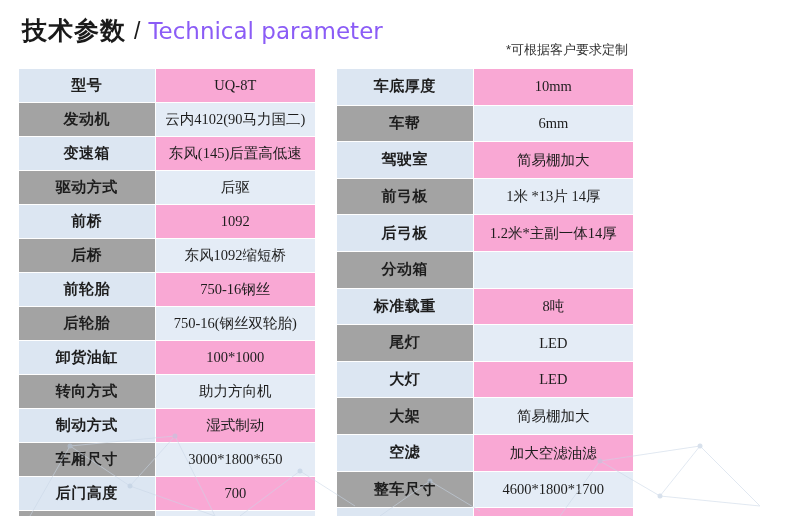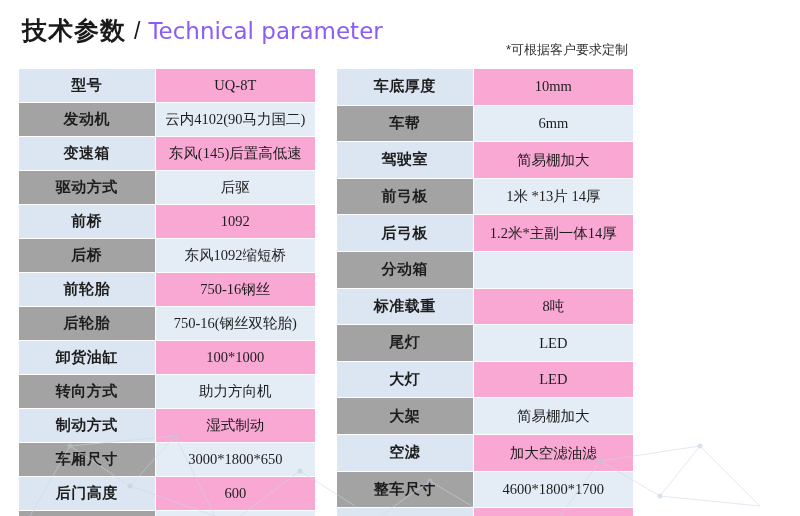--- a/index.html
+++ b/index.html
@@ -196,21 +196,21 @@
         <tr>
           <td class="label">制动方式</td>
           <td class="value">湿式制动</td>
         </tr>
         <tr class="alt">
           <td class="label">车厢尺寸</td>
           <td class="value">3000*1800*650</td>
         </tr>
         <tr>
           <td class="label">后门高度</td>
-          <td class="value">600</td>
+          <td class="value">700</td>
         </tr>
         <tr class="alt">
           <td class="label">前挡高度</td>
           <td class="value">650</td>
         </tr>
       </tbody>
     </table>
 
     <table class="tbl">
       <tbody>

